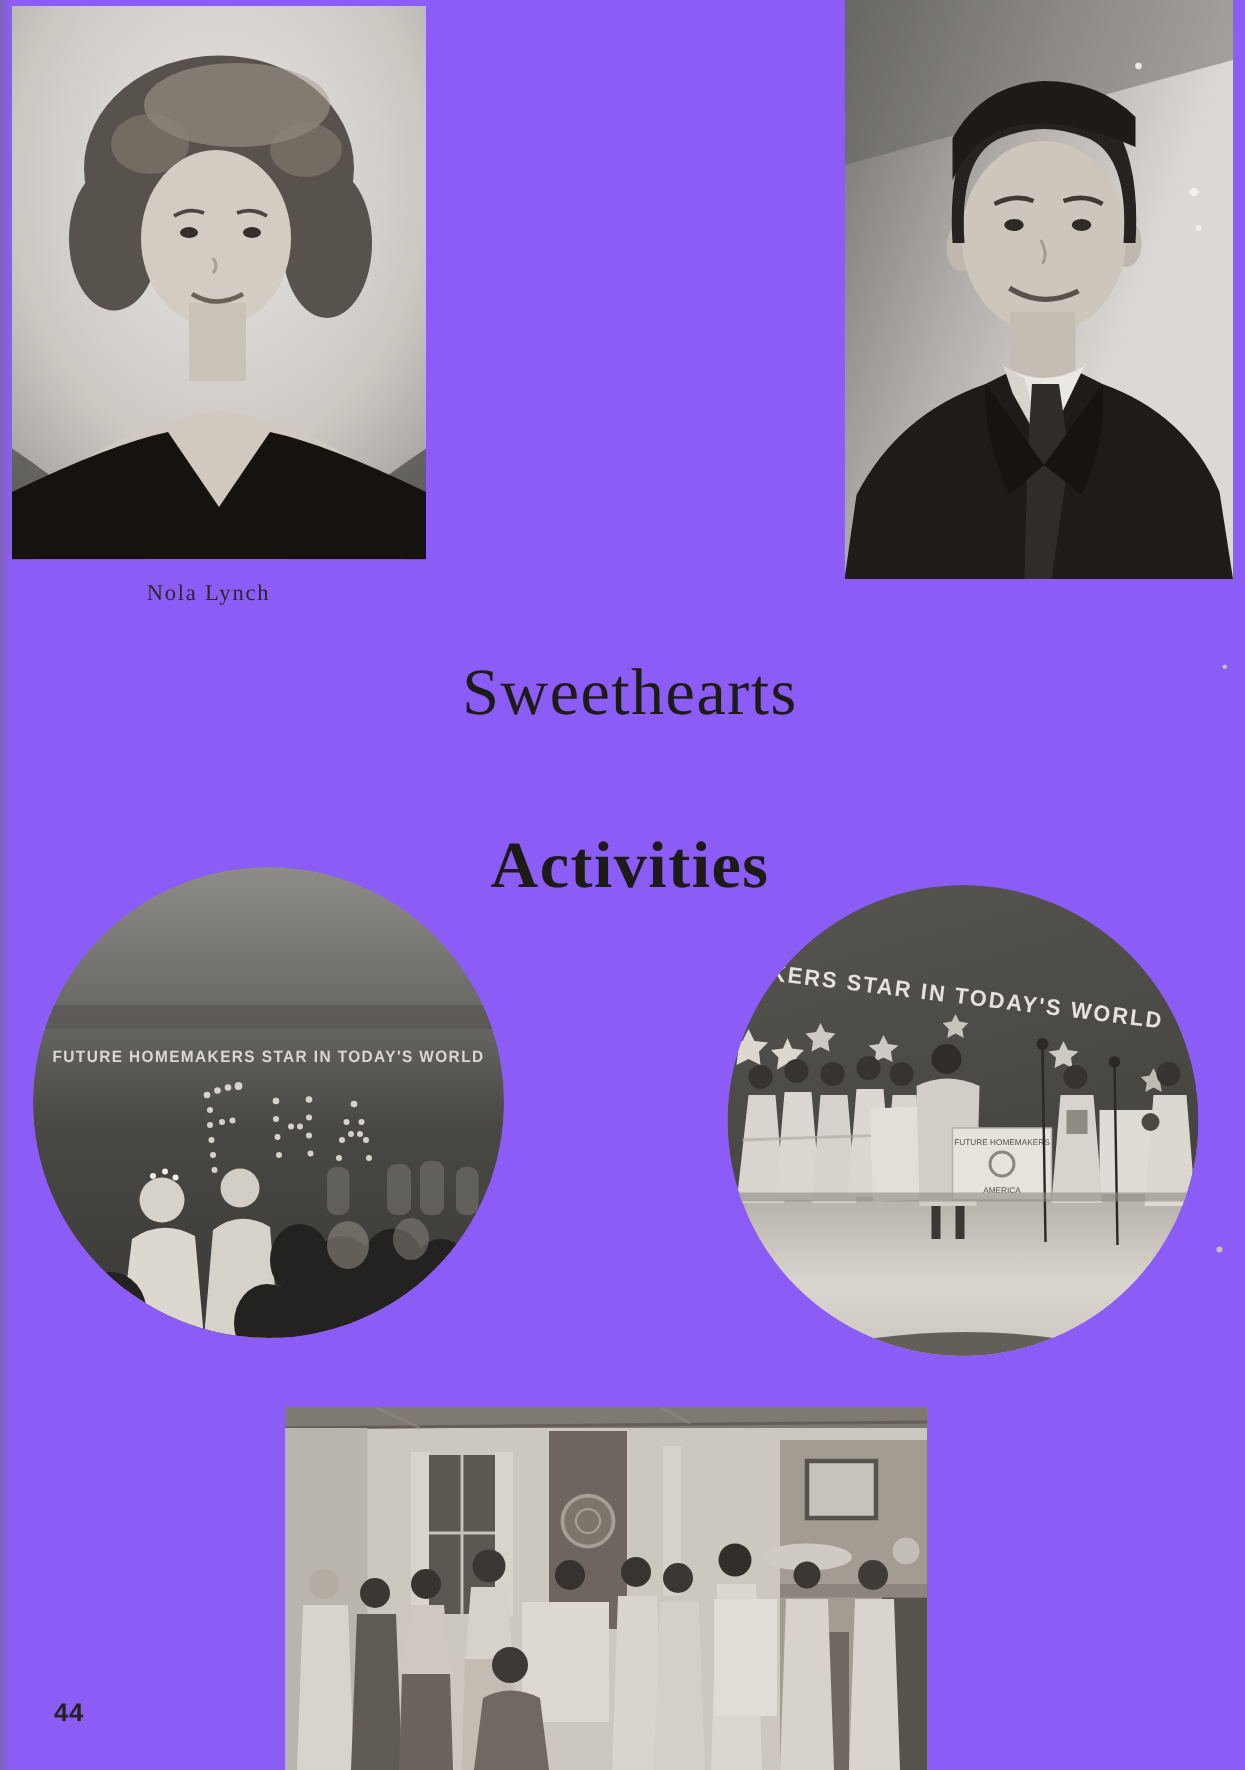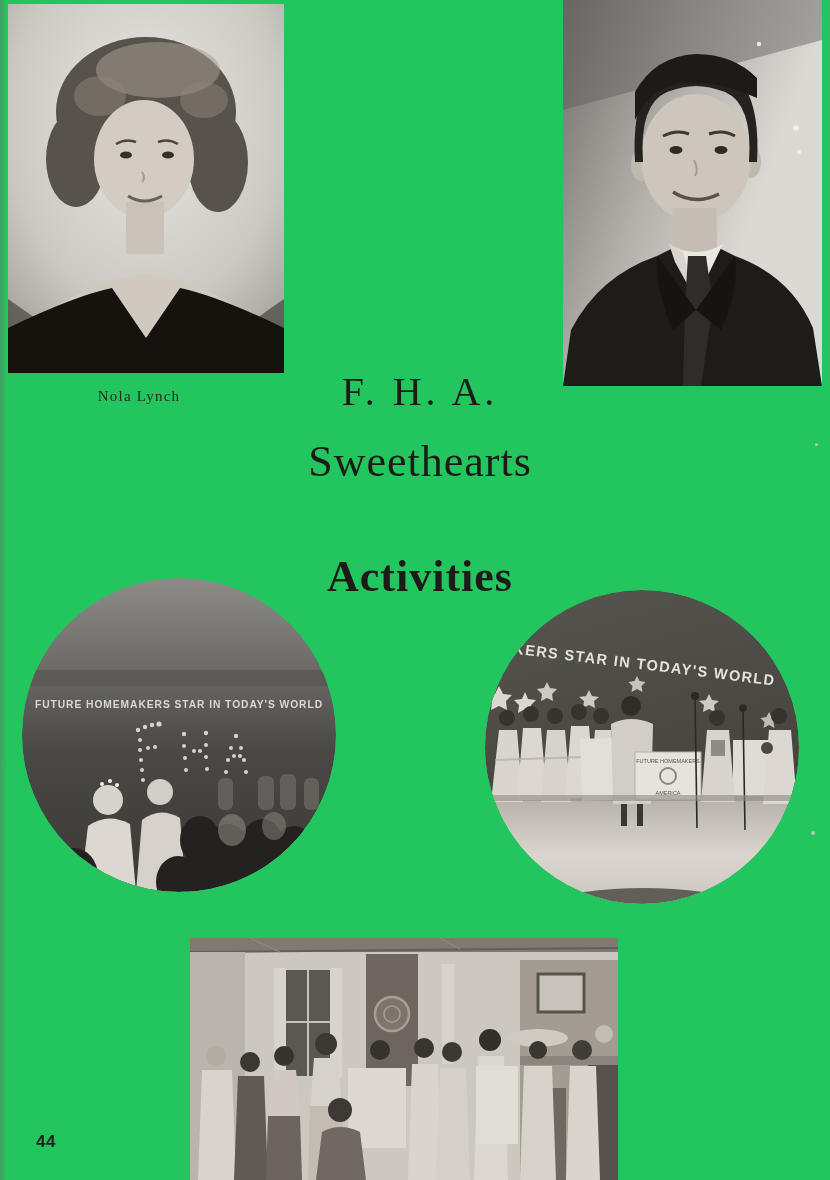--- a/index.html
+++ b/index.html
@@ -1,18 +1,18 @@
 <!DOCTYPE html>
 <html><head>
 <meta charset="utf-8">
 <style>
   html,body{margin:0;padding:0;background:#777;}
   .page{
     position:relative;width:830px;height:1180px;margin:0 auto;
-    background:#22c55e;overflow:hidden;
+    background:#8b5cf6;overflow:hidden;
     font-family:"Liberation Serif",serif;color:#211f1c;
   }
   .scan-edge-left{
     position:absolute;left:0;top:0;width:7px;height:1180px;
     background:linear-gradient(to right,rgba(108,106,102,.45),rgba(108,106,102,0));
   }
   .photo{position:absolute;overflow:hidden;}
   .photo svg{display:block;}
   .portrait-left{left:8px;top:4px;width:276px;height:369px;}
   .portrait-right{left:563px;top:0;width:259px;height:386px;}
@@ -131,21 +131,20 @@
       <path d="M106,244 L133,300 L160,244 Q133,260 106,244 Z" fill="#eae8e2"></path>
       <path d="M106,244 L120,252 L133,300 L112,262 Z" fill="#d8d5cf"></path>
 
       <path d="M125,256 L143,256 L150,304 L138,386 L120,386 L122,304 Z" fill="#302c29"></path>
 
       <path d="M94,256 L133,310 L110,330 Q92,290 94,256 Z" fill="#161311"></path>
       <path d="M172,256 L133,310 L158,330 Q176,290 172,256 Z" fill="#161311"></path>
     </svg>
   </div>
 
-  <div class="title-fha">F. H. A.</div>
   <div class="title-sweethearts">Sweethearts</div>
   <div class="title-activities">Activities</div>
 
   <div class="photo circle-photo circle-left">
     <svg width="314" height="314" viewBox="0 0 314 314" xmlns="http://www.w3.org/2000/svg">
       <defs>
         <clipPath id="clipL">
             <circle cx="157" cy="157" r="157"></circle>
           </clipPath>
         <linearGradient id="stageL" x1="0" y1="0" x2="0" y2="1">

